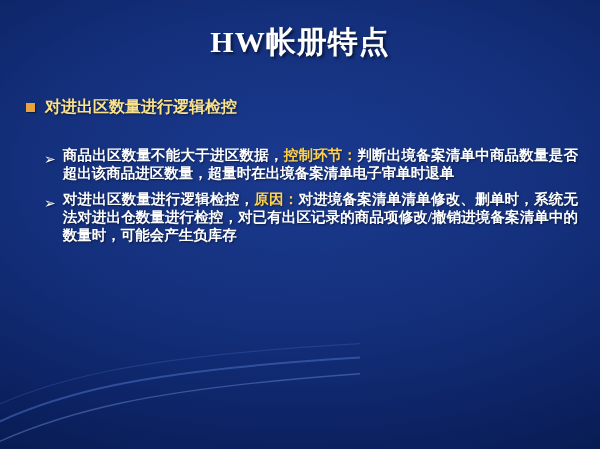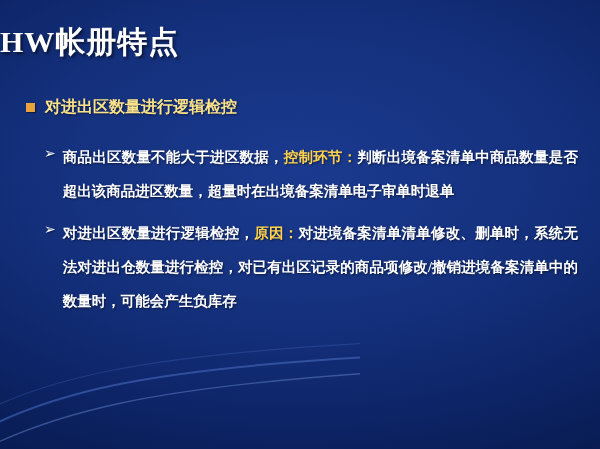--- a/index.html
+++ b/index.html
@@ -28,38 +28,38 @@
     bottom: -30px;
     width: 400px;
     height: 180px;
     pointer-events: none;
   }
   .title {
     position: absolute;
     top: 22px;
     left: 0;
     width: 100%;
-    text-align: left;
+    text-align: center;
     color: #ffffff;
     font-size: 30px;
     font-weight: bold;
     letter-spacing: 1px;
     text-shadow: 2px 2px 3px rgba(0,0,0,0.55);
     font-family: "Liberation Serif", serif;
   }
   .body-area {
     position: absolute;
     top: 96px;
     left: 26px;
     right: 22px;
   }
   .level1 {
     display: flex;
     align-items: flex-start;
-    margin-bottom: 22px;
+    margin-bottom: 28px;
   }
   .bullet-sq {
     width: 9px;
     height: 9px;
     background: #e8a33d;
     margin-top: 7px;
     margin-right: 10px;
     flex: 0 0 auto;
     box-shadow: 1px 1px 1px rgba(0,0,0,0.4);
   }
@@ -81,21 +81,21 @@
     line-height: 26px;
     margin-right: 7px;
     flex: 0 0 auto;
     font-family: "Liberation Sans", sans-serif;
     text-shadow: 1px 1px 2px rgba(0,0,0,0.5);
   }
   .level2-text {
     color: #ffffff;
     font-size: 14.5px;
     font-weight: bold;
-    line-height: 34px;
+    line-height: 18px;
     text-shadow: 1px 1px 2px rgba(0,0,0,0.5);
     text-align: justify;
   }
   .hl {
     color: #ffd24d;
   }
 </style>
 </head>
 <body>
 

